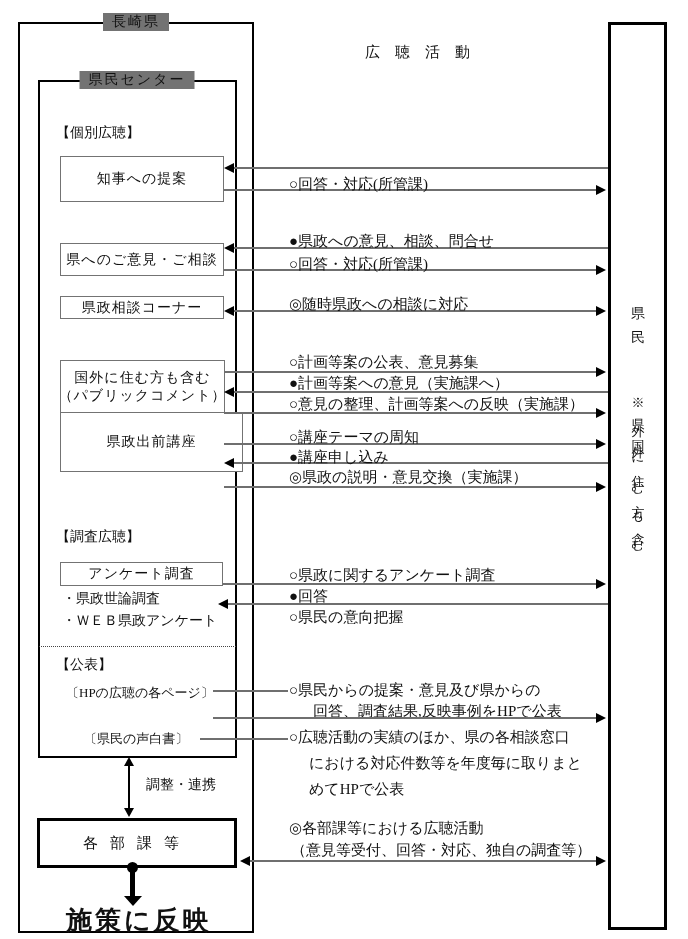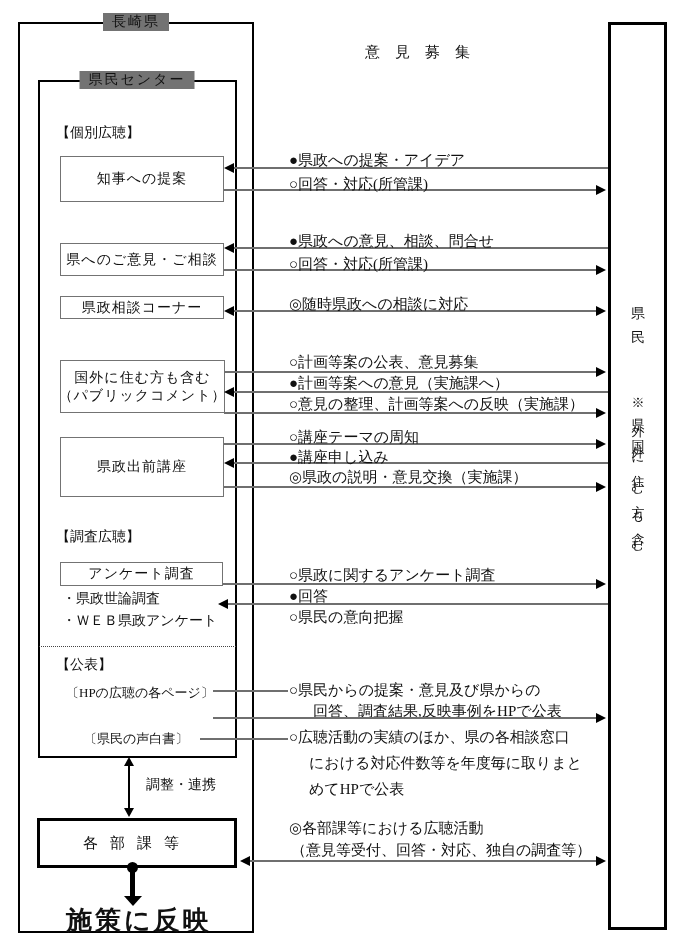--- a/index.html
+++ b/index.html
@@ -45,57 +45,56 @@
   <div class="blackbox" style="left:18px;top:22px;width:236px;height:911px;"></div>
   <div class="cap" style="left:136px;top:13px;">長崎県</div>
 
   <div class="blackbox" style="left:38px;top:80px;width:199px;height:678px;"></div>
   <div class="cap" style="left:137px;top:71px;">県民センター</div>
 
   <div class="thickbox" style="left:608px;top:22px;width:59px;height:908px;"></div>
   <div class="vcol" style="top:296px;"><span class="vtxt" style="font-size:14px;letter-spacing:24px;">県民</span></div>
   <div class="vcol" style="top:388px;"><span class="vtxt small" style="letter-spacing:7px;">※県外・国外に住む方も含む</span></div>
 
-  <div class="title" style="left:425px;top:43px;">意見募集</div>
+  <div class="title" style="left:425px;top:43px;">広聴活動</div>
 
   <div class="sec" style="left:56px;top:124px;">【個別広聴】</div>
   <div class="sec" style="left:56px;top:528px;">【調査広聴】</div>
   <div class="sec" style="left:56px;top:656px;">【公表】</div>
 
   <div class="gbox" style="left:60px;top:243px;width:164px;height:33px;">
       <span>県へのご意見・ご相談</span>
     </div>
   <div class="gbox" style="left:60px;top:156px;width:164px;height:46px;">
       <span>知事への提案</span>
     </div>
   <div class="gbox" style="left:60px;top:296px;width:164px;height:23px;">
       <span>県政相談コーナー</span>
     </div>
   <div class="gbox" style="left:60px;top:360px;width:165px;height:53px;">
     <span>国外に住む方も含む</span>
     <span>（パブリックコメント）</span>
   </div>
-  <div class="gbox" style="left:60px;top:437px;width:164px;height:60px;">
+  <div class="gbox" style="left:60px;top:412px;width:183px;height:60px;">
       <span>県政出前講座</span>
     </div>
   <div class="gbox" style="left:60px;top:562px;width:163px;height:24px;">
       <span>アンケート調査</span>
     </div>
 
   <div class="lbl" style="left:62px;top:590px;font-size:14px;">・県政世論調査</div>
   <div class="lbl" style="left:62px;top:612px;font-size:14px;">・ＷＥＢ県政アンケート</div>
 
   <div class="dotted" style="left:39px;top:646px;width:197px;"></div>
 
   <div class="lbl small" style="left:66px;top:684px;">〔HPの広聴の各ページ〕</div>
   <div class="lbl small" style="left:84px;top:730px;">〔県民の声白書〕</div>
 
   <div class="aL" style="left:224px;top:163px;"></div>
   <div class="line" style="left:234px;top:167px;width:374px;"></div>
-  <div class="lbl" style="left:289px;top:152px;">●県政への提案・アイデア</div>
 
   <div class="line" style="left:224px;top:189px;width:372px;"></div>
   <div class="aR" style="left:596px;top:185px;"></div>
   <div class="lbl" style="left:289px;top:176px;">○回答・対応(所管課)</div>
 
   <div class="aL" style="left:224px;top:243px;"></div>
   <div class="line" style="left:234px;top:247px;width:374px;"></div>
   <div class="lbl" style="left:289px;top:233px;">●県政への意見、相談、問合せ</div>
 
   <div class="line" style="left:224px;top:269px;width:372px;"></div>

